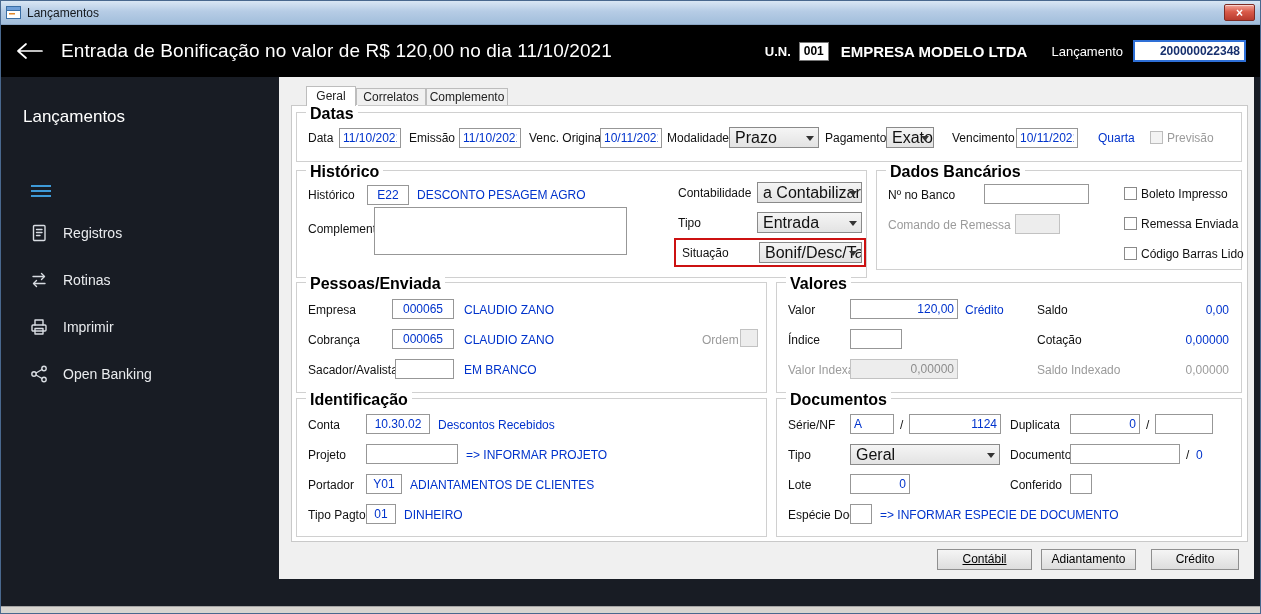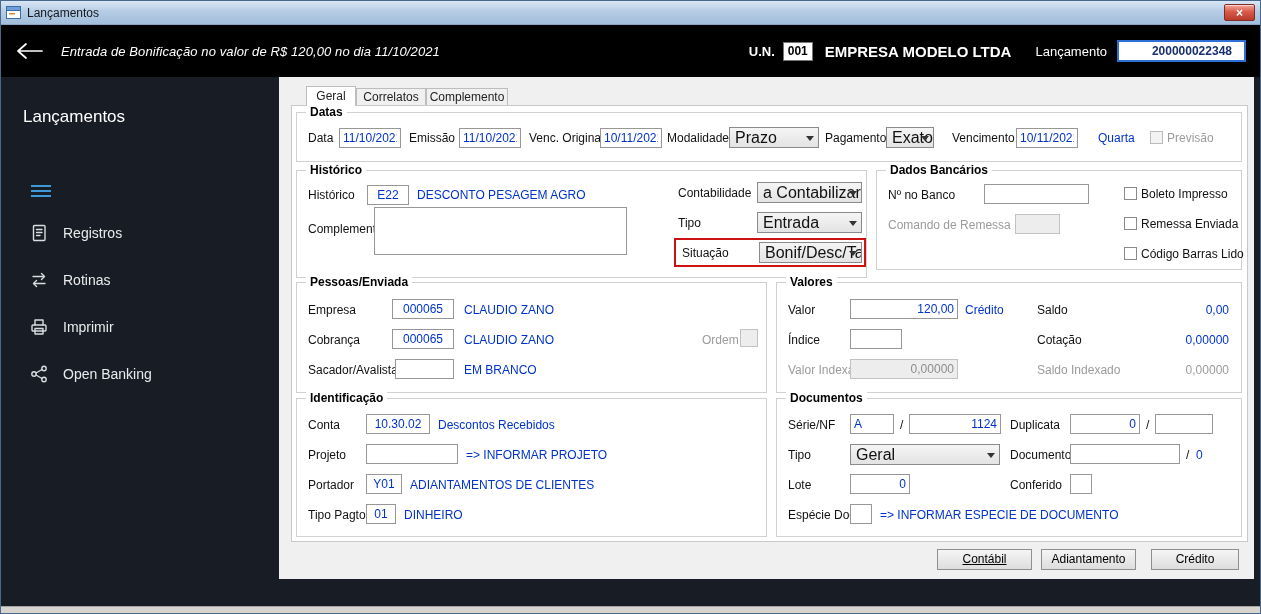--- a/index.html
+++ b/index.html
@@ -14,50 +14,50 @@
   .titlebar .title { font-size:12px; color:#14181d; }
   .close-btn { margin-left:auto; width:31px; height:17px; border:1px solid #7e2c24; border-radius:2px;
     background:linear-gradient(#f3a79c,#d95a49 45%,#b83b2e); color:#fff; font-size:12px; font-weight:bold;
     display:flex; align-items:center; justify-content:center; line-height:1;
     box-shadow:inset 0 1px 0 rgba(255,255,255,.55); cursor:default; }
 
   
   .appbar { position:absolute; left:0; top:24px; width:100%; height:52px; background:#000;
     display:flex; align-items:center; color:#fff; padding:0 14px 0 14px; }
   .appbar .back { margin-right:18px; display:flex; align-items:center; }
-  .appbar .htitle { font-size:13px; letter-spacing:.1px;font-style:italic; }
+  .appbar .htitle { font-size:19px; letter-spacing:.1px; }
   .appbar .right { margin-left:auto; display:flex; align-items:center; }
   .unlabel { font-size:13px; font-weight:bold; margin-right:8px; }
   .uninput { width:30px; height:19px; border:1px solid #777; background:#fff; color:#000;
     font:bold 12px "Liberation Sans",sans-serif; text-align:center; margin-right:12px; }
   .company { font-size:15px; font-weight:bold; margin-right:24px; }
   .lanclabel { font-size:13px; margin-right:10px; }
-  .lancinput { width:129px; height:22px; border:2px solid #2e6fd6; background:#fff;
-    font:bold 12px "Liberation Sans",sans-serif; color:#17306e; text-align:right; padding:0 12px; }
+  .lancinput { width:113px; height:22px; border:2px solid #2e6fd6; background:#fff;
+    font:bold 12px "Liberation Sans",sans-serif; color:#17306e; text-align:right; padding:0 4px; }
 
   
   .sb-title { position:absolute; left:22px; top:106px; color:#fff; font-size:17px; }
   .hamburger { position:absolute; left:30px; top:184px; width:20px; height:12px; cursor:pointer; }
   .hamburger i { display:block; height:2px; background:#3e9ad8; margin-bottom:3px; }
   .menu-item { position:absolute; left:28px; width:230px; height:24px; display:flex; align-items:center;
     gap:14px; color:#e9ebee; font-size:14px; cursor:pointer; }
   .menu-item svg { flex:none; }
 
   
   .workarea { position:absolute; left:278px; top:76px; width:975px; height:502px; background:#f0f0f0; }
 
   .tab { position:absolute; font-size:12px; text-align:center; background:#f0f0f0;
     border:1px solid #bdbdbd; border-bottom:none; color:#222; cursor:pointer; }
   .tab.active { background:#fff; z-index:3; }
   .page { position:absolute; left:290px; top:104px; width:957px; height:437px; background:#fff;
     border:1px solid #c9c9c9; z-index:1; }
 
   .grp { position:absolute; border:1px solid #d0d0d0; background:#fff; z-index:2; }
   .grp-title { position:absolute; top:-8px; left:9px; background:#fff; padding:0 4px;
-    font-size:12px; font-weight:bold; white-space:nowrap; }
+    font-size:16px; font-weight:bold; white-space:nowrap; }
 
   .lbl { position:absolute; font-size:12px; height:20px; line-height:20px; white-space:nowrap; color:#111; }
   .dis { color:#9b9b9b !important; }
   .blue { color:#0033cc !important; }
 
   .inp { position:absolute; height:20px; border:1px solid #979797; background:#fff;
     font:12px "Liberation Sans",sans-serif; color:#0033cc; padding:0 3px; }
   .inp.ctr { text-align:center; } .inp.rt { text-align:right; }
   .inp.gray { background:#ededed; border-color:#c2c2c2; color:#8d8d8d; }
 

